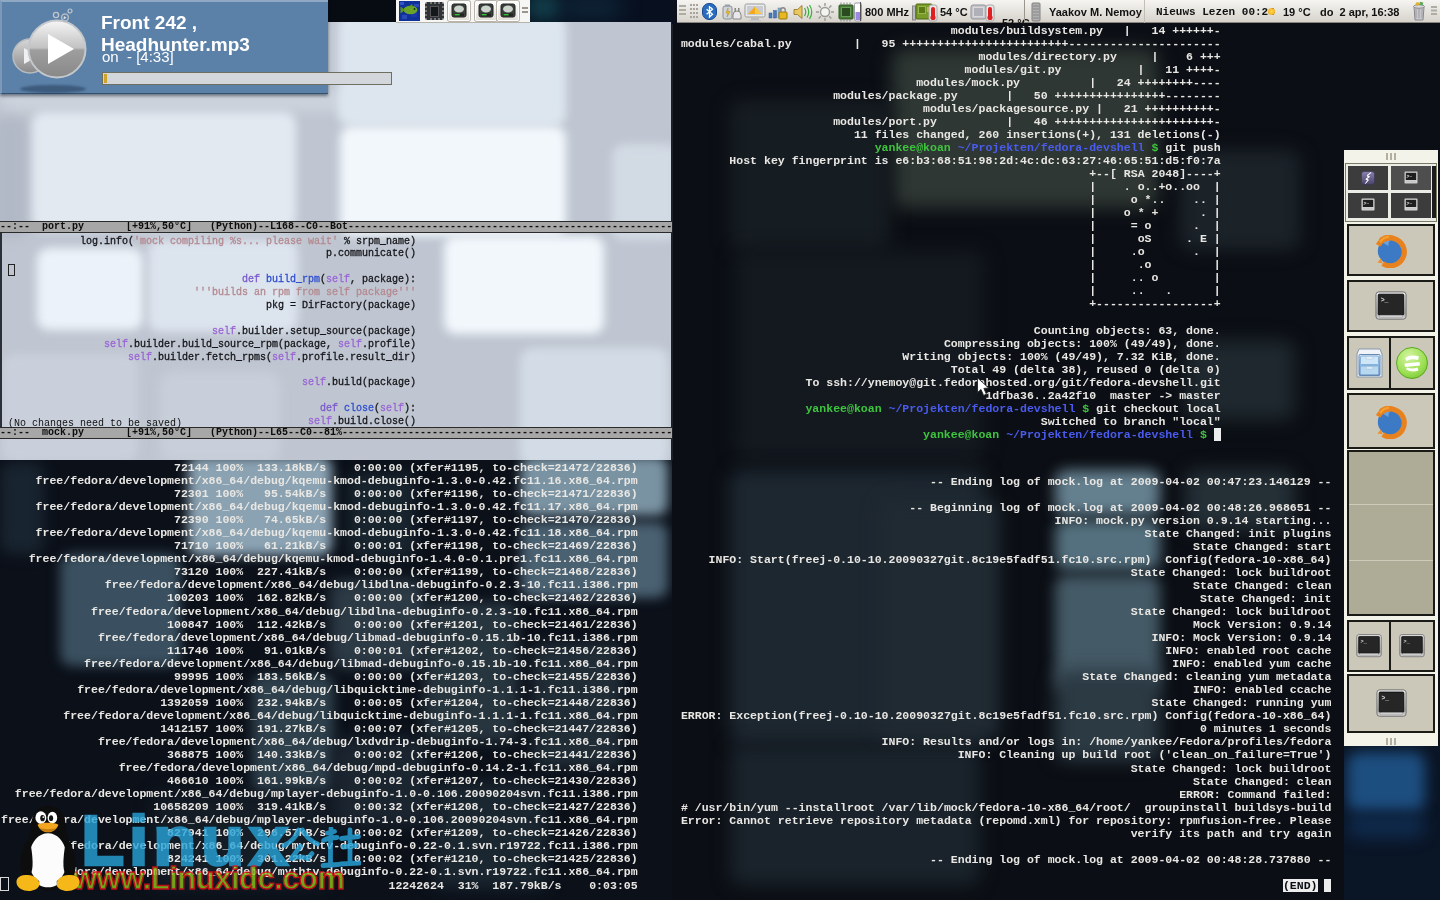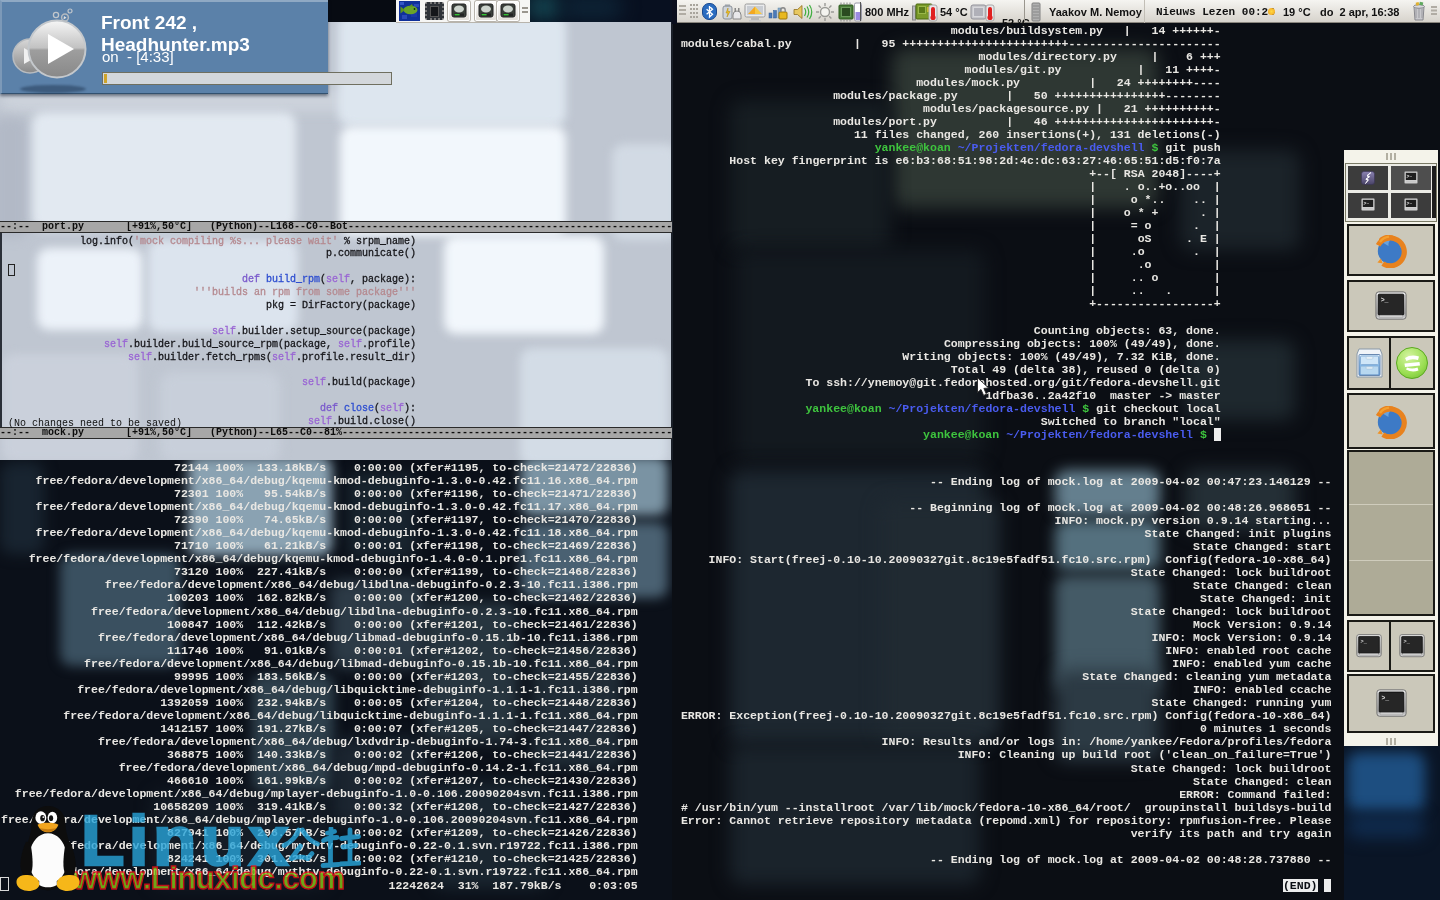--- a/index.html
+++ b/index.html
@@ -76,21 +76,21 @@
   .fn { color:#2f4fd0; }
   .sf { color:#9a66d4; }
   .st { color:#b5898f; }
 </style>
 <div class="ml" style="top:221px;">--:--  <b>port.py</b>       [+91%,50°C]   (Python)--L168--C0--Bot------------------------------------------------------------------</div>
 <div class="ml" style="top:427px;">--:--  <b>mock.py</b>       [+91%,50°C]   (Python)--L65--C0--81%------------------------------------------------------------------</div>
 <pre id="ecode"><span>            log.info(</span><span class="st">'mock compiling %s... please wait'</span><span> % srpm_name)
             p.communicate()
 
     </span><span class="kw">def</span><span> </span><span class="fn">build_rpm</span><span>(</span><span class="sf">self</span><span>, package):
-        </span><span class="st">'''builds an rpm from some package'''</span><span>
+        </span><span class="st">'''builds an rpm from self package'''</span><span>
         pkg = DirFactory(package)
 
         </span><span class="sf">self</span><span>.builder.setup_source(package)
         </span><span class="sf">self</span><span>.builder.build_source_rpm(package, </span><span class="sf">self</span><span>.profile)
         </span><span class="sf">self</span><span>.builder.fetch_rpms(</span><span class="sf">self</span><span>.profile.result_dir)
 
         </span><span class="sf">self</span><span>.build(package)
 
     </span><span class="kw">def</span><span> </span><span class="fn">close</span><span>(</span><span class="sf">self</span><span>):
         </span><span class="sf">self</span><span>.build.close()</span></pre>

